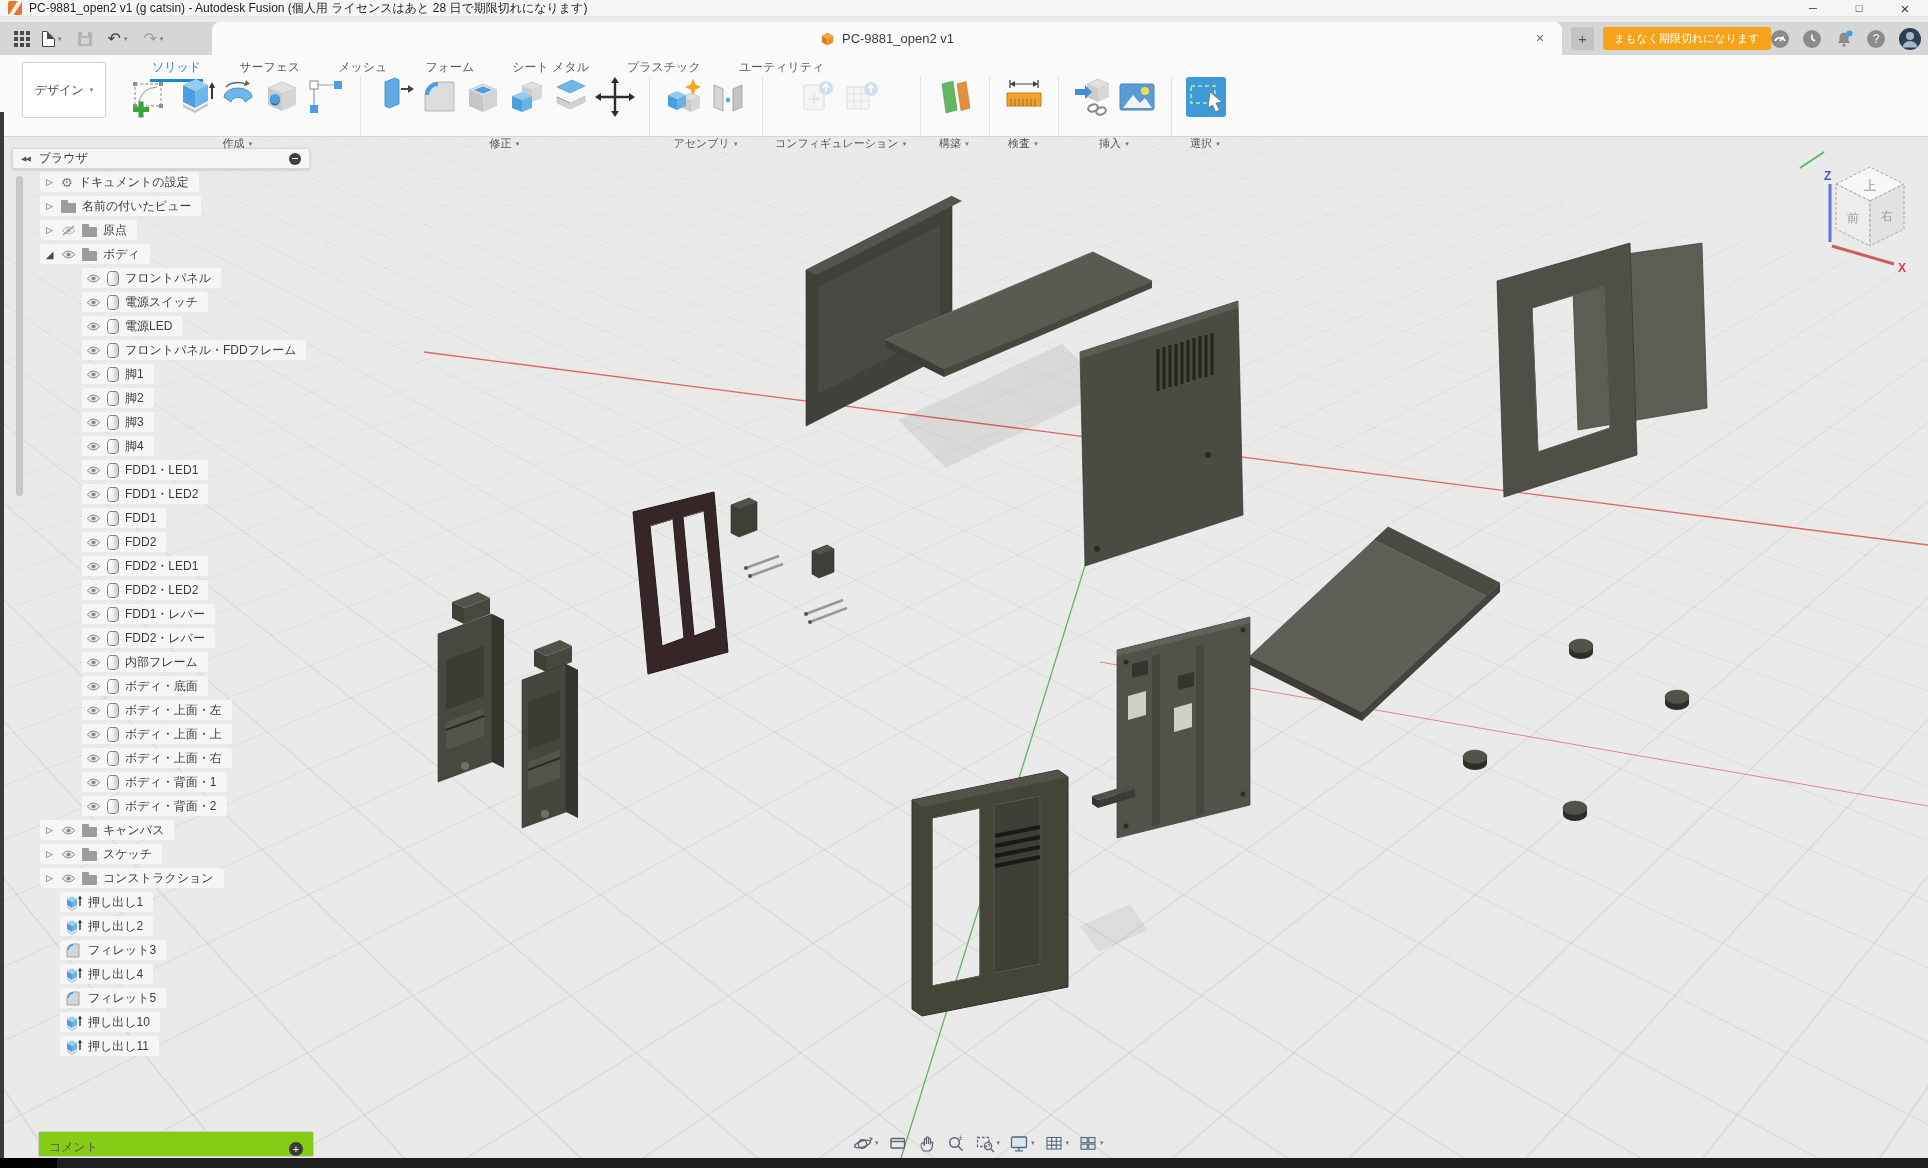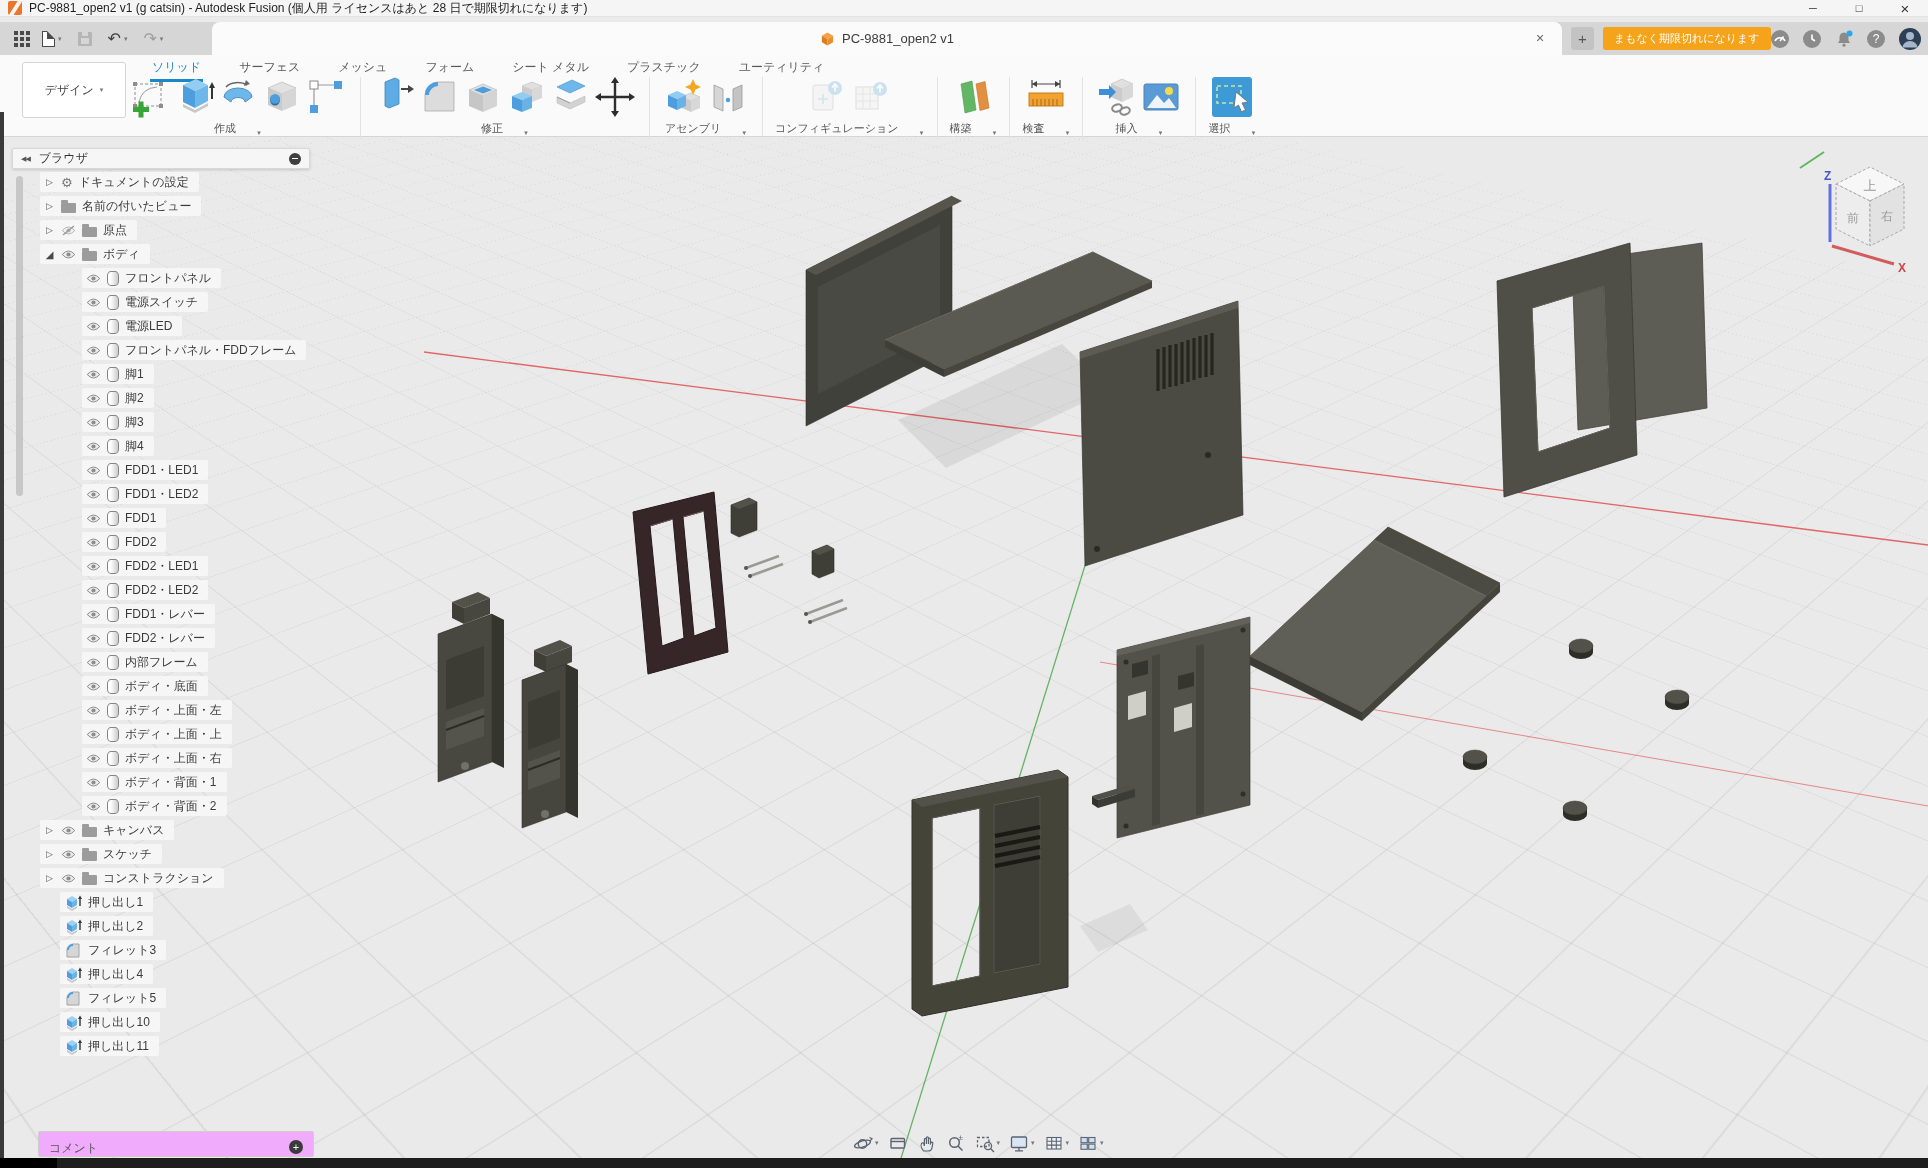--- a/index.html
+++ b/index.html
@@ -29,29 +29,29 @@
 .redo-g{font-size:16px;color:#9d9d9d;line-height:1}
 .cdown{font-size:7px;color:#777}
 .doc-tab{position:absolute;left:212px;top:0;width:1350px;height:33px;background:#fbfbfb;border-radius:8px 8px 0 0;display:flex;align-items:center;justify-content:center;gap:7px;font-size:13px;color:#3c3c3c}
 .tab-close{position:absolute;right:13px;top:7px;width:18px;height:18px;display:flex;align-items:center;justify-content:center;color:#666;font-size:14px}
 .plus-btn{position:absolute;left:1571px;top:5px;width:23px;height:23px;background:#c3c3c3;border-radius:3px;color:#555;font-size:15px;display:flex;align-items:center;justify-content:center}
 .license-btn{position:absolute;left:1603px;top:5px;height:23px;padding:10px 11px;background:#f5a31b;border-radius:3px;color:#fff;font-size:11px;display:flex;align-items:center;white-space:nowrap}
 .appbar-icons{position:absolute;right:6px;top:0;height:100%;display:flex;align-items:center;gap:12px}
 
 
 .ribbon{position:absolute;top:55px;left:0;right:0;height:82px;background:#fafafa;border-bottom:1px solid #d6d6d6;z-index:38}
-.ws-box{position:absolute;left:22px;top:7px;width:104px;height:56px;background:#fff;border:1px solid #d4d4d4;border-radius:3px;display:flex;align-items:center;justify-content:center;gap:6px;font-size:12px;color:#444}
+.ws-box{position:absolute;left:22px;top:7px;width:84px;height:56px;background:#fff;border:1px solid #d4d4d4;border-radius:3px;display:flex;align-items:center;justify-content:center;gap:6px;font-size:12px;color:#444}
 .rtabs{position:absolute;left:150px;top:2px;display:flex;gap:34px;font-size:12px;color:#5a5a5a}
 .rtab{padding:2px 2px 3px;border-bottom:3px solid transparent;white-space:nowrap}
 .rtab.k-active{color:#1a87c9;border-bottom-color:#1a87c9}
 .rgroups{position:absolute;left:128px;top:19px;display:flex;align-items:flex-start}
 .rgroup{display:flex;flex-direction:column;align-items:center}
 .ricons{display:flex;align-items:center;height:46px}
 .ricon{width:44px;height:44px;flex:none}
-.rlabel{margin-top:1px;font-size:11px;color:#555;display:flex;gap:20px;align-items:flex-end;white-space:nowrap}
+.rlabel{margin-top:16px;font-size:11px;color:#555;display:flex;gap:3px;align-items:center;white-space:nowrap}
 .rsep{width:1px;height:62px;background:#e3e3e3;margin:3px 12px 0;flex:none}
 .grayed{opacity:.42}
 .left-edge{position:absolute;left:0;top:112px;width:4px;height:1046px;background:#3a3a3a;z-index:50}
 
 
 .viewport{position:absolute;top:137px;left:0;width:1928px;height:1031px;overflow:hidden;background:#eaeaea}
 .vp-grid{position:absolute;left:50%;top:44%;width:4400px;height:3400px;margin-left:-2200px;margin-top:-1700px;background-image:repeating-linear-gradient(0deg,rgba(70,70,70,.10) 0 1px,transparent 1px 78px),repeating-linear-gradient(90deg,rgba(70,70,70,.10) 0 1px,transparent 1px 78px);transform:perspective(1700px) rotateX(61deg) rotateZ(45deg)}
 .model-svg{position:absolute;left:0;top:0}
 .vcube{position:absolute;left:1790px;top:3px}
 
@@ -70,21 +70,21 @@
 .k-feature .chip{margin-left:60px}
 .tri-r{width:11px;text-align:center;font-size:9px;color:#555}
 .tri-d{width:11px;text-align:center;font-size:10px;color:#4a4a4a}
 .gear-ic{font-size:13px;color:#787878;line-height:1}
 .folder-ic{position:relative;width:15px;height:10px;background:#9c9c9c;border-radius:1px;margin-top:3px;flex:none}
 .folder-ic::before{content:"";position:absolute;top:-3px;left:0;width:7px;height:3px;background:#9c9c9c;border-radius:1px 1px 0 0}
 .body-ic{width:12px;height:15px;border:1.4px solid #858585;border-radius:4px/5px;background:linear-gradient(90deg,#fff 25%,#cccccc);flex:none}
 .fi{display:inline-flex;flex:none}
 
 
-.comment-bar{position:absolute;left:38px;top:994px;width:276px;height:26px;background:#f0abfc;border:1px solid #cdcdcd;border-radius:2px;display:flex;align-items:flex-start;padding:8px 10px;font-size:12px;color:#555;z-index:12}
+.comment-bar{position:absolute;left:38px;top:994px;width:276px;height:26px;background:#84cc16;border:1px solid #cdcdcd;border-radius:2px;display:flex;align-items:flex-end;padding:0 10px;font-size:12px;color:#555;z-index:12}
 .comment-add{margin-left:auto;width:14px;height:14px;border-radius:50%;background:#3a3a3a;color:#fff;font-size:11px;display:flex;align-items:center;justify-content:center;line-height:1}
 .navbar{position:absolute;left:853px;top:993px;height:26px;display:flex;align-items:center;gap:9px;z-index:12}
 .nav-item{display:flex;align-items:center;gap:2px}
 .bottom-strip{position:absolute;left:0;top:1021px;width:1928px;height:10px;background:#1e1e1e;z-index:30}
 .bottom-strip::before{content:"";position:absolute;left:0;top:0;width:57px;height:10px;background:#000}
 </style>
 </head>
 <body>
 
 <div class="screen">

